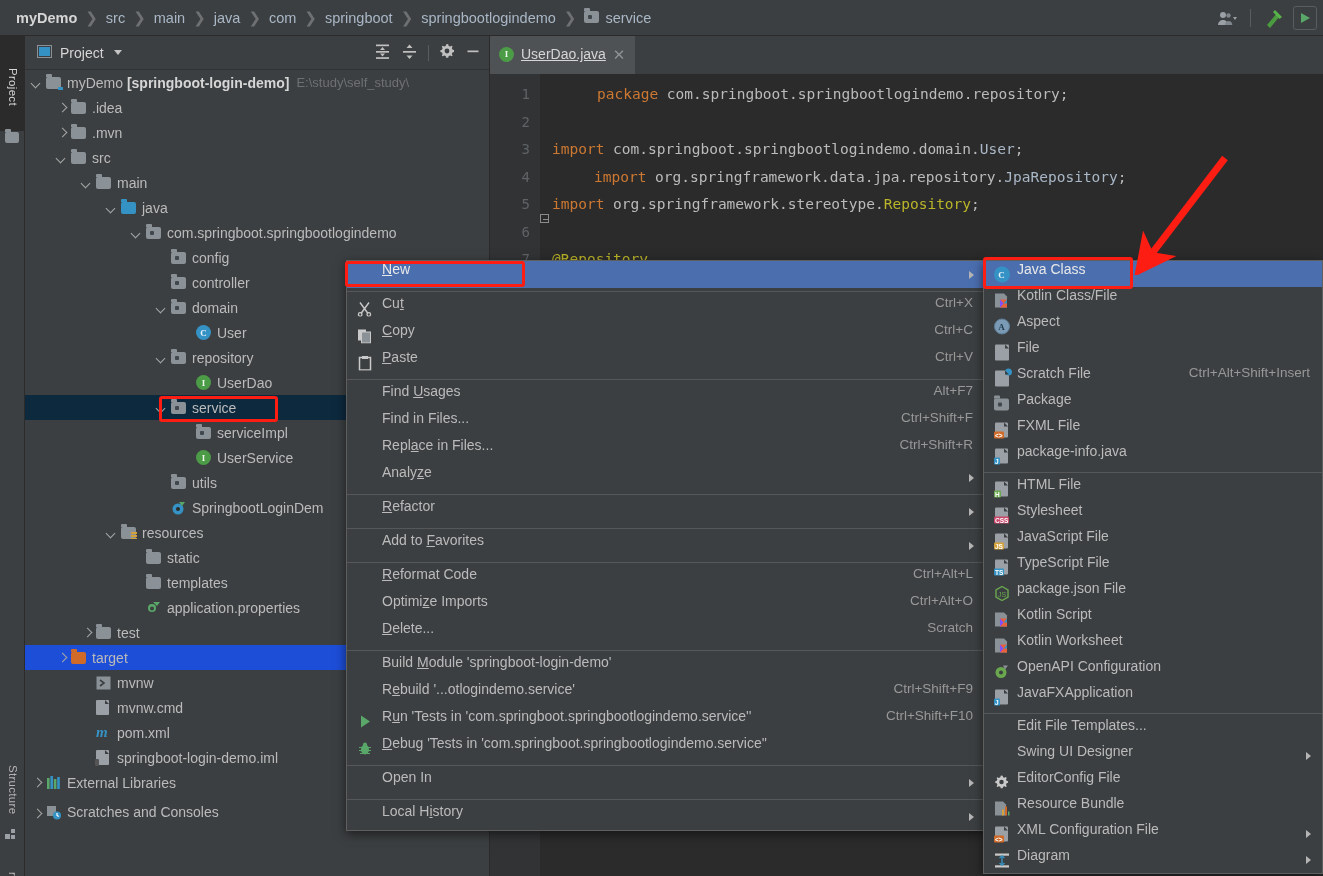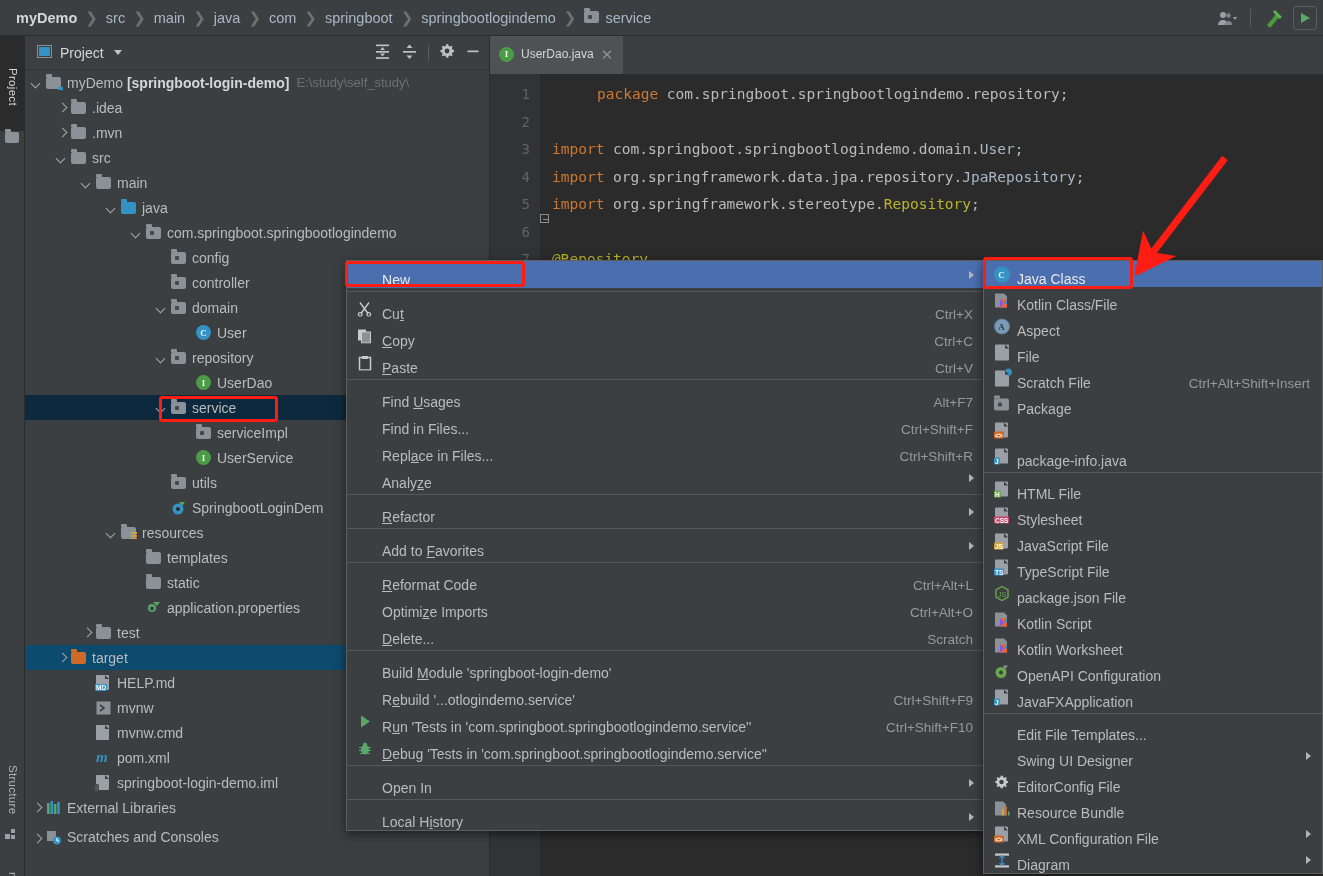--- a/index.html
+++ b/index.html
@@ -66,21 +66,21 @@
   .row .arrow{width:12px;height:12px;flex:0 0 12px;position:relative;margin-right:3px;}
   .row .arrow.r::after,.row .arrow.d::after{
     content:"";position:absolute;border-style:solid;border-color:#a6a6a6;
   }
   .row .arrow.r::after{left:3px;top:2px;width:6px;height:6px;border-width:1.6px 1.6px 0 0;transform:rotate(45deg);}
   .row .arrow.d::after{left:1px;top:3.5px;width:6px;height:6px;border-width:0 1.6px 1.6px 0;transform:rotate(45deg);}
   .row .lbl{margin-left:5px;color:#bbbbbb;}
   .row .lbl b{color:#d6d6d6;}
   .row .path{color:#6e7072;margin-left:7px;font-size:13px;}
   .row.sel{background:#0d293e;}
-  .row.target-row{background:#0c4a6e;}
+  .row.target-row{background:#1d4ed8;}
   .icon{width:16px;height:16px;flex:0 0 16px;display:inline-block;position:relative;}
 
   
   .fold{width:15px;height:12px;background:#8a9197;border-radius:1.5px 2px 2px 2px;position:relative;}
   .fold::before{content:"";position:absolute;left:0;top:-3px;width:6px;height:3px;background:#8a9197;border-radius:1px 1px 0 0;}
   .fold.blue{background:#3592c4;}
   .fold.blue::before{background:#3592c4;}
   .fold.orange{background:#cf6a28;}
   .fold.orange::before{background:#cf6a28;}
   .fold .dot{position:absolute;left:4px;top:4px;width:4px;height:4px;background:#41484d;border-radius:1px;}
@@ -99,38 +99,38 @@
   .filei{width:13px;height:15px;background:#9aa0a6;border-radius:1px;position:relative;}
   .filei::after{content:"";position:absolute;right:0;top:0;border-width:0 4px 4px 0;border-style:solid;border-color:#3c3f41 transparent;}
   .filei .tag{position:absolute;left:-1px;bottom:-1px;padding:0 1px;font-size:6.5px;line-height:7px;
               font-family:"Liberation Sans",sans-serif;color:#fff;border-radius:1px;font-weight:bold;}
 
   
   .editor{position:absolute;left:490px;top:36px;width:833px;height:840px;background:#2b2b2b;}
   .tabbar{height:38px;background:#3c3f41;display:flex;align-items:flex-end;}
   .etab{height:38px;background:#4e5254;display:flex;align-items:center;padding:0 10px 0 9px;gap:7px;
         border-bottom:2px solid #4e5254;}
-  .etab .name{font-size:12px;color:#d6d6d6;}
+  .etab .name{font-size:14px;color:#d6d6d6;text-decoration:underline;}
   .etab .x{color:#8f9194;font-size:15px;line-height:1;}
   .code{position:relative;height:802px;background:#2b2b2b;font-family:"DejaVu Sans Mono",monospace;font-size:14.5px;}
   .gutter{position:absolute;left:0;top:0;width:50px;height:100%;background:#313335;}
   .lnum{position:absolute;right:10px;color:#606366;font-size:14px;}
   .cline{position:absolute;left:62px;white-space:pre;}
   .kw{color:#cc7832;} .ann{color:#bbb529;} .cls{color:#a9b7c6;}
   .fold-mark{position:absolute;left:50px;width:10px;height:10px;}
   .fold-mark span{position:absolute;left:0;top:0;width:9px;height:9px;border:1px solid #8b8b8b;}
   .fold-mark span::after{content:"";position:absolute;left:2px;top:3.5px;width:5px;height:1px;background:#8b8b8b;}
 
   
   .ctxmenu{
     position:absolute;left:346px;top:260px;width:640px;
     background:#3c3f41;border:1px solid #5e6060;box-shadow:0 3px 10px rgba(0,0,0,.55);
     font-size:14px;padding:0;
   }
-  .mi{position:relative;height:27px;display:flex;align-items:flex-end;padding-left:35px;padding-right:12px;color:#bbbbbb;}
+  .mi{position:relative;height:27px;display:flex;align-items:flex-start;padding-left:35px;padding-right:12px;color:#bbbbbb;}
   .mi.sel{background:#4b6eaf;color:#e8e8e8;}
   .mi .mlabel{flex:1;white-space:nowrap;}
   .mi .acc{color:#989898;font-size:13.5px;margin-left:18px;}
   .mi .mic{position:absolute;left:9px;top:50%;transform:translateY(-50%);width:17px;height:17px;display:flex;align-items:center;justify-content:center;}
   .mi .sub{position:absolute;right:11px;top:50%;transform:translateY(-50%);
            border-left:5px solid #b5b5b5;border-top:4px solid transparent;border-bottom:4px solid transparent;}
   .msep{height:1px;background:#555759;margin:3px 0;}
   .mu{text-decoration:underline;}
 
   
@@ -430,28 +430,28 @@
               <span class="lines"></span>
             </span>
           </span>
           <span class="lbl">resources</span>
         </div>
         <div class="row" style="padding-left: 106px;">
           <span class="arrow "></span>
           <span class="icon" style="display: flex; align-items: center;">
             <span class="fold"></span>
           </span>
+          <span class="lbl">static</span>
+        </div>
+        <div class="row" style="padding-left: 106px;">
+          <span class="arrow "></span>
+          <span class="icon" style="display: flex; align-items: center;">
+            <span class="fold"></span>
+          </span>
           <span class="lbl">templates</span>
-        </div>
-        <div class="row" style="padding-left: 106px;">
-          <span class="arrow "></span>
-          <span class="icon" style="display: flex; align-items: center;">
-            <span class="fold"></span>
-          </span>
-          <span class="lbl">static</span>
         </div>
         <div class="row" style="padding-left: 106px;">
           <span class="arrow "></span>
           <span class="icon" style="display: flex; align-items: center;">
             <svg width="16" height="15" viewBox="0 0 16 15">
               <path d="M2 8 a4 4 0 0 1 8 0 a4 4 0 0 1-8 0z" fill="#59a869"></path>
               <path d="M7 2 L14 2 L11 6 Z" fill="#59a869"></path>
               <circle cx="6" cy="8.5" r="2" fill="#3c3f41"></circle>
             </svg>
           </span>
@@ -463,29 +463,20 @@
             <span class="fold"></span>
           </span>
           <span class="lbl">test</span>
         </div>
         <div class="row target-row" style="padding-left: 31px;">
           <span class="arrow r"></span>
           <span class="icon" style="display: flex; align-items: center;">
             <span class="fold orange"></span>
           </span>
           <span class="lbl">target</span>
-        </div>
-        <div class="row" style="padding-left: 56px;">
-          <span class="arrow "></span>
-          <span class="icon" style="display: flex; align-items: center;">
-            <span class="filei">
-              <span class="tag" style="background:#3592c4">MD</span>
-            </span>
-          </span>
-          <span class="lbl">HELP.md</span>
         </div>
         <div class="row" style="padding-left: 56px;">
           <span class="arrow "></span>
           <span class="icon" style="display: flex; align-items: center;">
             <svg width="15" height="14" viewBox="0 0 15 14">
               <rect x="0.5" y="0.5" width="14" height="13" fill="#8a9197"></rect>
               <path d="M4 4 L8 7 L4 10" fill="none" stroke="#3c3f41" stroke-width="1.6"></path>
             </svg>
           </span>
           <span class="lbl">mvnw</span>
@@ -554,21 +545,21 @@
           <div class="lnum" style="top: 67px;">3</div>
           <div class="lnum" style="top: 94.5px;">4</div>
           <div class="lnum" style="top: 122px;">5</div>
           <div class="lnum" style="top: 149.5px;">6</div>
           <div class="lnum" style="top: 177px;">7</div>
         </div>
       <div id="codelines">
           <div class="cline" style="top: 12px; margin-left: 45px;"><span class="kw">package</span> com.springboot.springbootlogindemo.repository;</div>
           <div class="cline" style="top: 39.5px;"></div>
           <div class="cline" style="top: 67px;"><span class="kw">import</span> com.springboot.springbootlogindemo.domain.<span class="cls">User</span>;</div>
-          <div class="cline" style="top: 94.5px;"><span class="kw">import</span> org.springframework.data.jpa.repository.<span class="cls">JpaRepository</span>;</div>
+          <div class="cline" style="top: 94.5px; margin-left: 42px;"><span class="kw">import</span> org.springframework.data.jpa.repository.<span class="cls">JpaRepository</span>;</div>
           <div class="cline" style="top: 122px;"><span class="kw">import</span> org.springframework.stereotype.<span class="ann">Repository</span>;</div>
           <div class="cline" style="top: 149.5px;"></div>
           <div class="cline" style="top: 177px;"><span class="ann">@Repository</span></div>
         </div>
       <div class="fold-mark" style="top:140px;">
           <span></span>
         </div>
       <div class="fold-mark" style="top:195px;">
         <svg width="10" height="12" viewBox="0 0 10 12">
             <path d="M8 1 H2 V11" fill="none" stroke="#8b8b8b" stroke-width="1.2"></path>
@@ -739,20 +730,21 @@
           </span>
         </span>
         <span class="mlabel">Package</span>
       </div>
       <div class="mi">
         <span class="mic">
           <span class="filei">
             <span class="tag" style="background:#cf6a28">&lt;&gt;</span>
           </span>
         </span>
+        <span class="mlabel">FXML File</span>
       </div>
       <div class="mi">
         <span class="mic">
           <span class="filei">
             <span class="tag" style="background:#3592c4">J</span>
           </span>
         </span>
         <span class="mlabel">package-info.java</span>
       </div>
       <div class="msep"></div>

